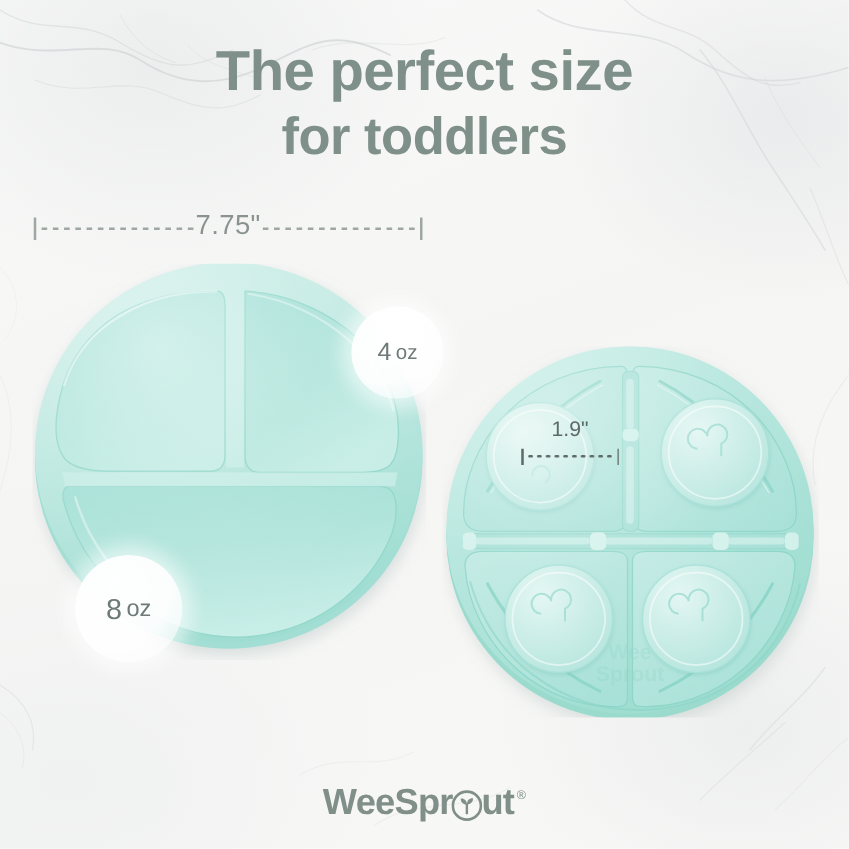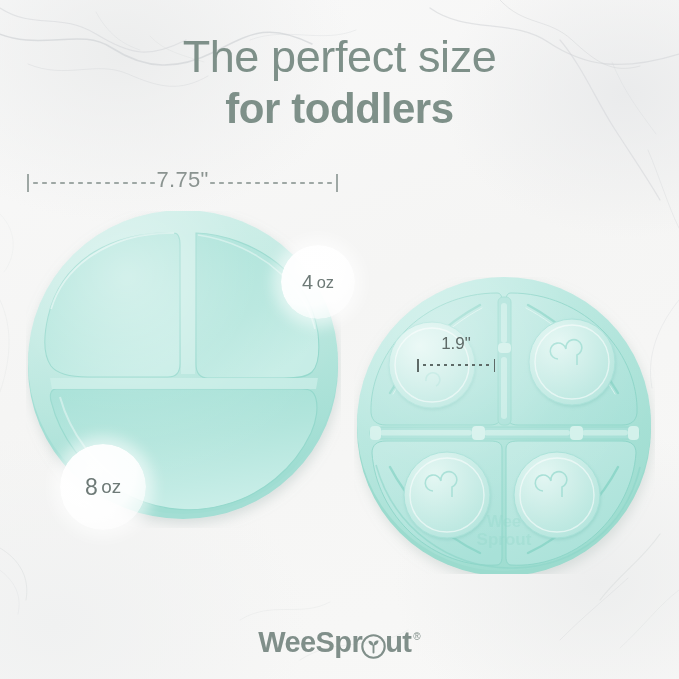--- a/index.html
+++ b/index.html
@@ -35,21 +35,21 @@
     left: 0; right: 0;
     top: 34px;
     text-align: center;
     color: #7e9089;
     line-height: 1.02;
     letter-spacing: -0.4px;
   }
   .heading .line1 {
     display: block;
     font-size: 45px;
-    font-weight: normal;
+    font-weight: bold;
   }
   .heading .line2 {
     display: block;
     font-size: 42px;
     font-weight: bold;
     margin-top: 8px;
   }
 
   
   .dim-main {
@@ -169,21 +169,21 @@
     background-size: 7px 2.4px;
     background-repeat: repeat-x;
   }
 
   
   .logo {
     position: absolute;
     left: 0; right: 0;
     bottom: 20px;
     display: flex;
-    align-items: flex-end;
+    align-items: center;
     justify-content: center;
     color: #808f8a;
   }
   .logo .wordmark-a,
   .logo .wordmark-b {
     font-size: 29px;
     font-weight: bold;
     letter-spacing: -0.6px;
   }
   .logo .sprout-mark {

